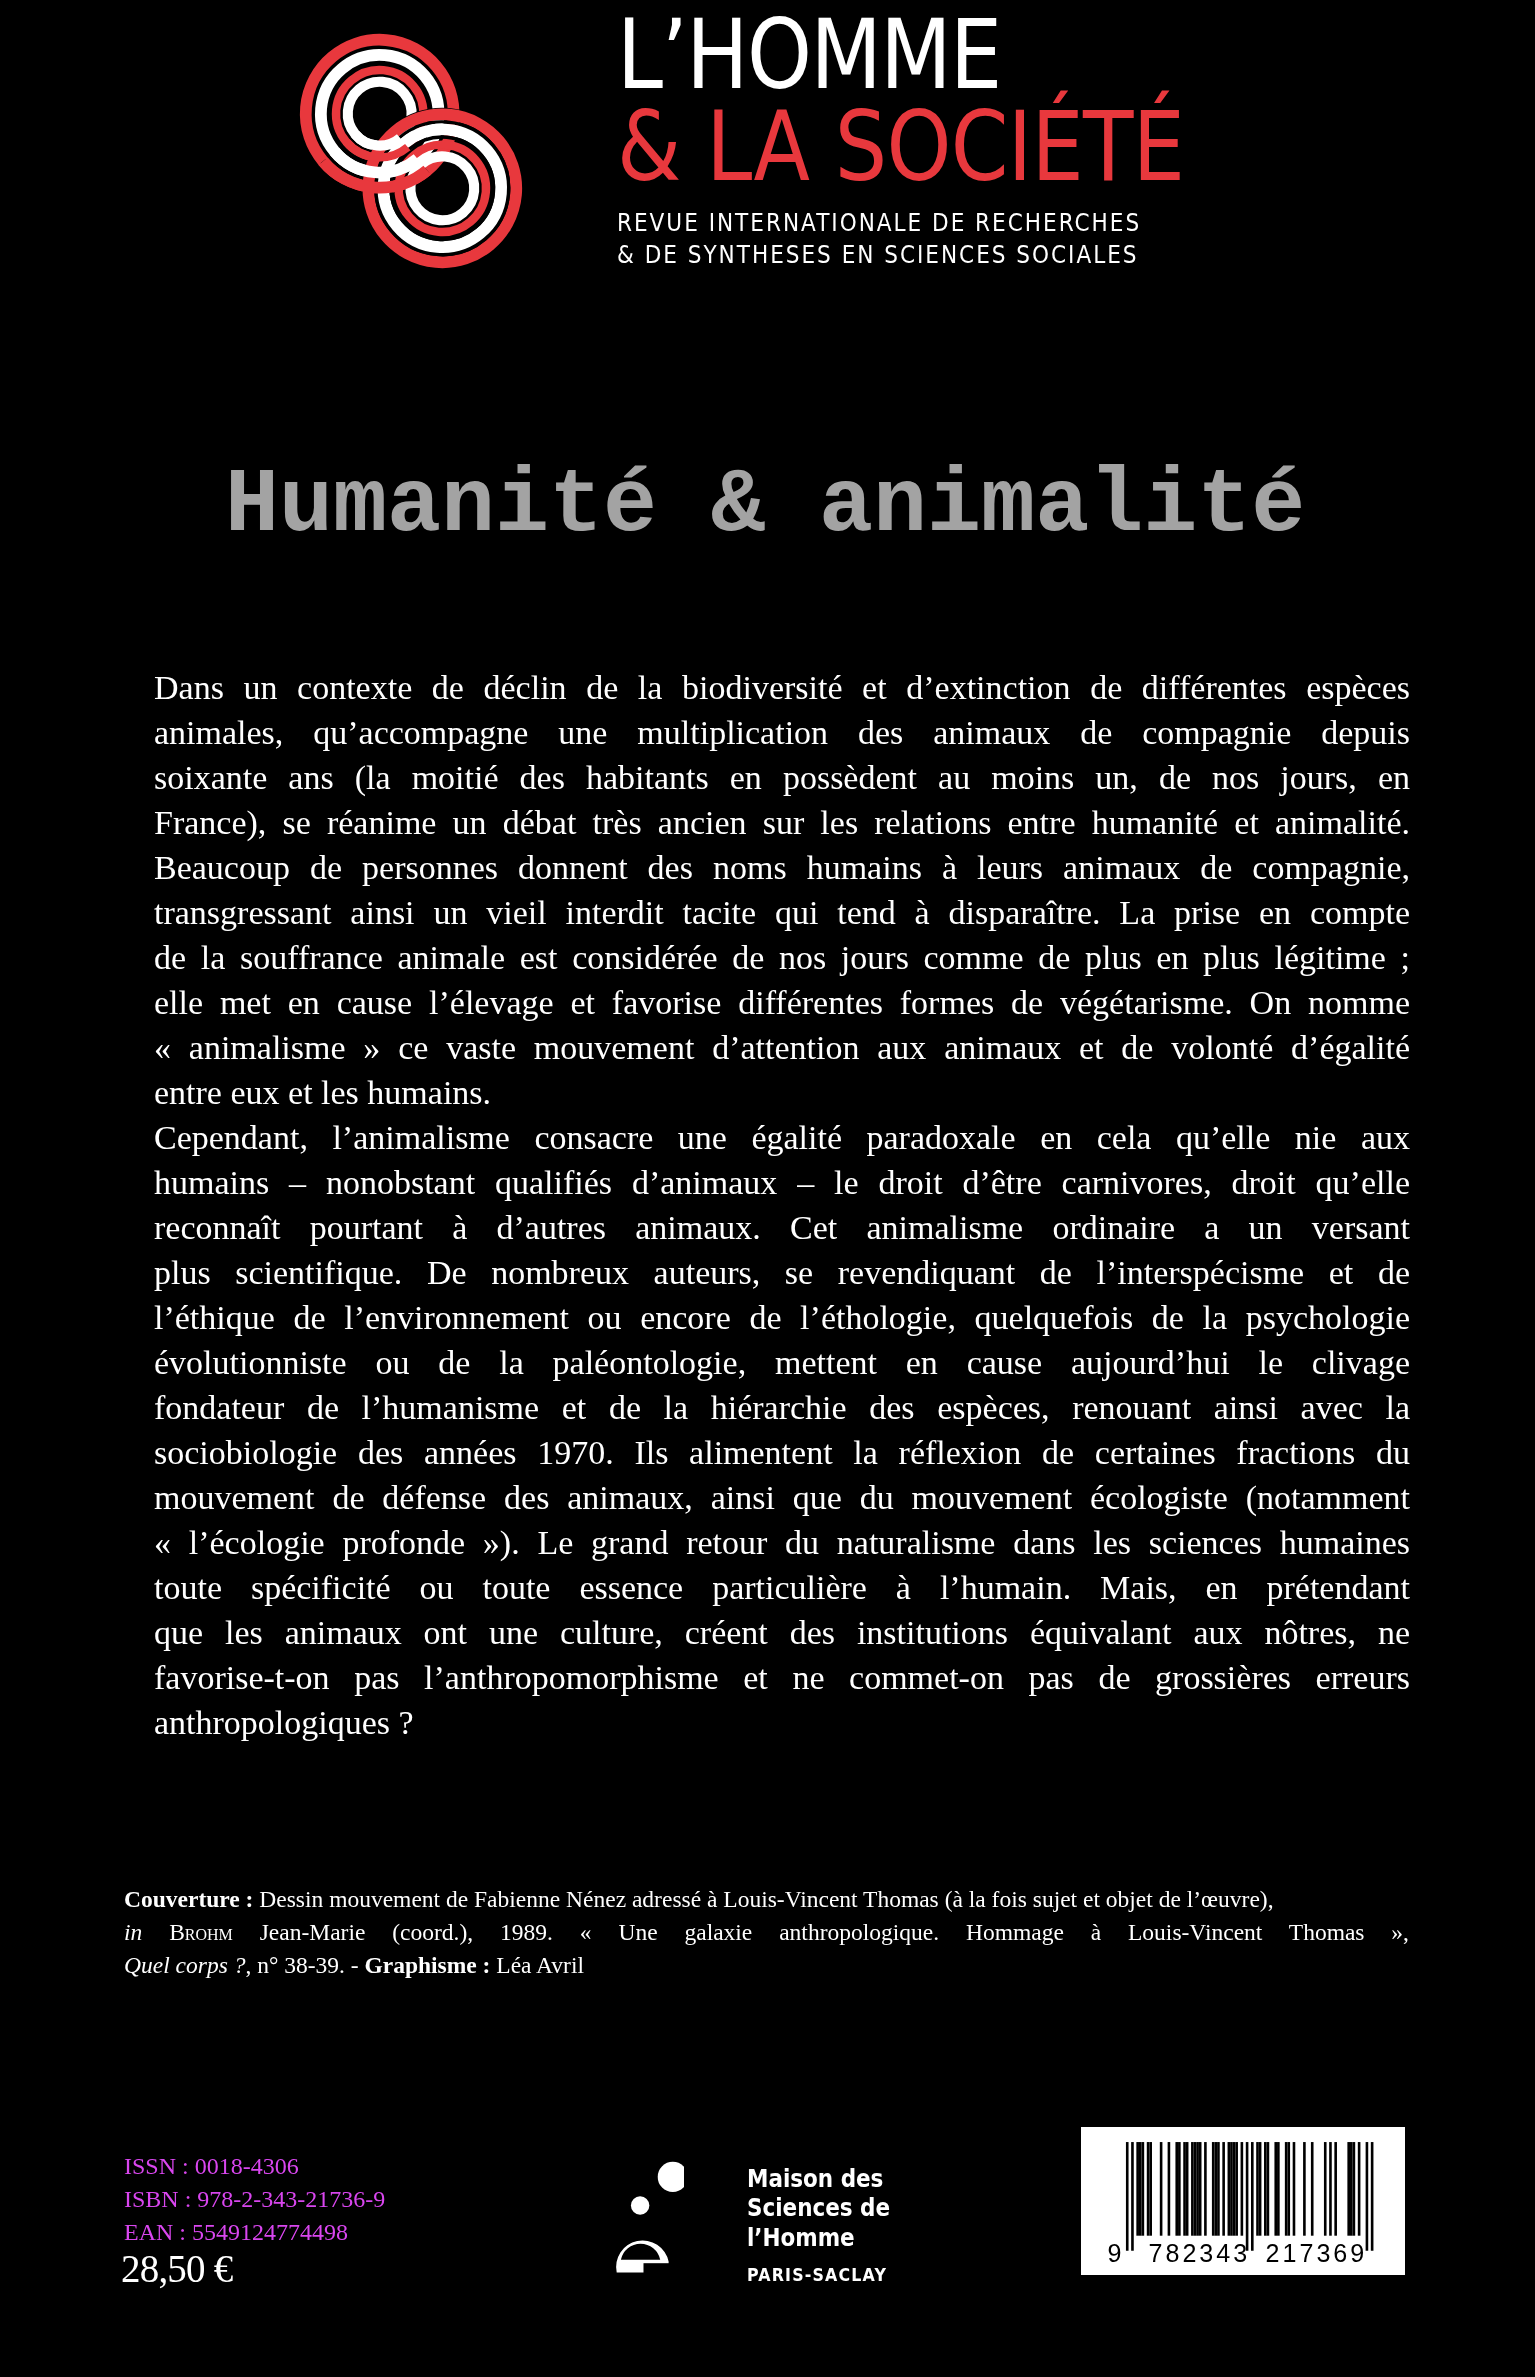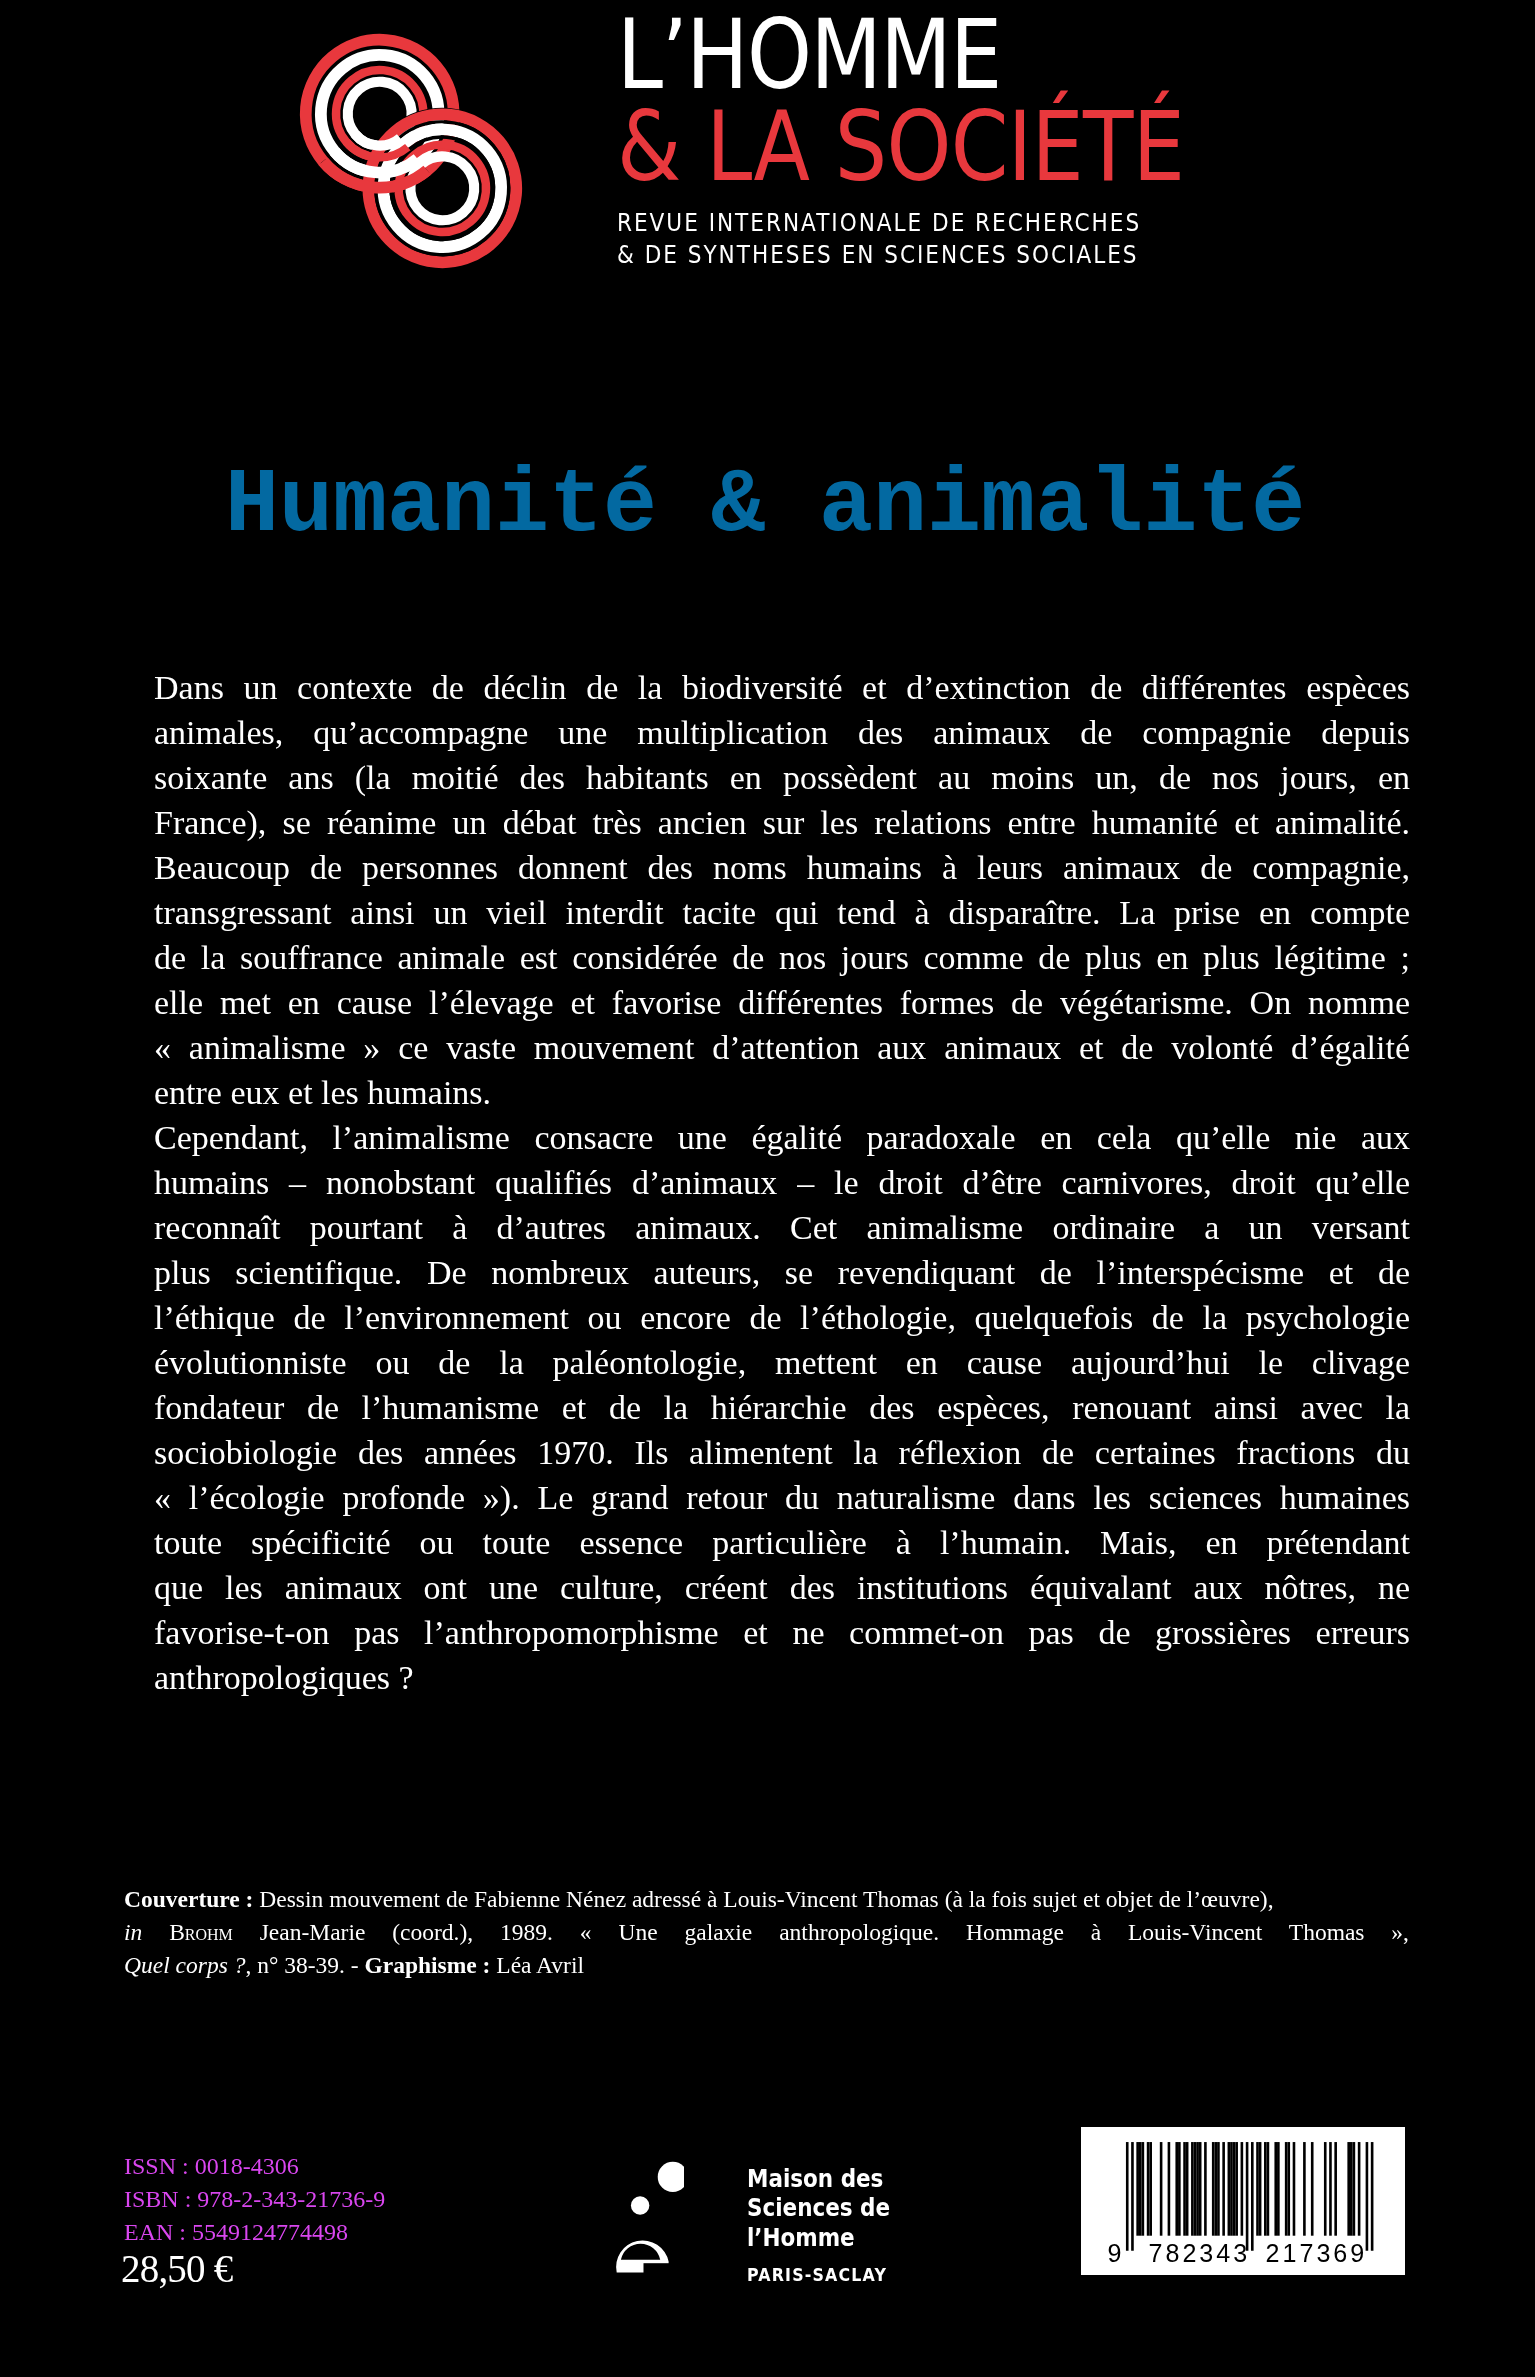--- a/index.html
+++ b/index.html
@@ -12,21 +12,21 @@
     font-size: 96px; line-height: 96px; color: #fff; letter-spacing: -1.7px; white-space: nowrap; transform: scaleX(0.86); transform-origin: left top; }
   .brand-line2 { left: 617px; top: 99px; font-family: "DejaVu Sans", sans-serif; font-weight: normal;
     font-size: 96px; line-height: 96px; color: #e8383d; letter-spacing: -0.8px; white-space: nowrap; transform: scaleX(0.86); transform-origin: left top; }
   .brand-sub { left: 617px; font-family: "DejaVu Sans", sans-serif; font-weight: normal; font-size: 24px; line-height: 25px;
     color: #fff; letter-spacing: 2.2px; white-space: nowrap; transform: scaleX(0.9); transform-origin: left top; }
   .brand-sub.l1 { top: 211px; }
   .brand-sub.l2 { top: 243px; }
 
   
   .issue-title { left: 225px; top: 460px; font-family: "Liberation Mono", monospace; font-weight: bold;
-    font-size: 90px; line-height: 92px; color: #0369a1; white-space: pre; }
+    font-size: 90px; line-height: 92px; color: #a3a3a3; white-space: pre; }
 
   
   .body { left: 126px; top: 665px; width: 1284px; font-family: "Liberation Serif", serif; font-size: 34px; color: #fff; }
   .body .ln { height: 45px; line-height: 45px; white-space: nowrap; text-align: justify; text-align-last: justify;
     overflow: visible; margin-left: 28px; }
   .body .ln.last { text-align-last: left; }
   .fit { display: inline-block; transform-origin: left center; white-space: nowrap; }
 
   
   .caption { left: 124px; top: 1883px; width: 1285px; font-family: "Liberation Serif", serif; font-size: 23.5px; color: #fff; }
@@ -105,20 +105,21 @@
   </div>
   <div>
     <div class="ln">Cependant, l’animalisme consacre une égalité paradoxale en cela qu’elle nie aux</div>
     <div class="ln">humains – nonobstant qualifiés d’animaux – le droit d’être carnivores, droit qu’elle</div>
     <div class="ln">reconnaît pourtant à d’autres animaux. Cet animalisme ordinaire a un versant</div>
     <div class="ln">plus scientifique. De nombreux auteurs, se revendiquant de l’interspécisme et de</div>
     <div class="ln">l’éthique de l’environnement ou encore de l’éthologie, quelquefois de la psychologie</div>
     <div class="ln">évolutionniste ou de la paléontologie, mettent en cause aujourd’hui le clivage</div>
     <div class="ln">fondateur de l’humanisme et de la hiérarchie des espèces, renouant ainsi avec la</div>
     <div class="ln">sociobiologie des années 1970. Ils alimentent la réflexion de certaines fractions du</div>
+    <div class="ln">mouvement de défense des animaux, ainsi que du mouvement écologiste (notamment</div>
     <div class="ln">« l’écologie profonde »). Le grand retour du naturalisme dans les sciences humaines</div>
     <div class="ln">toute spécificité ou toute essence particulière à l’humain. Mais, en prétendant</div>
     <div class="ln">que les animaux ont une culture, créent des institutions équivalant aux nôtres, ne</div>
     <div class="ln">favorise-t-on pas l’anthropomorphisme et ne commet-on pas de grossières erreurs</div>
     <div class="ln last">anthropologiques ?</div>
   </div>
 </div>
 
 <div class="abs caption">
   <div class="ln"><span class="fit" style="white-space: nowrap; transform: scaleX(1);"><b>Couverture :</b><span> Dessin mouvement de Fabienne Nénez adressé à Louis-Vincent Thomas (à la fois sujet et objet de l’œuvre),</span></span></div>

